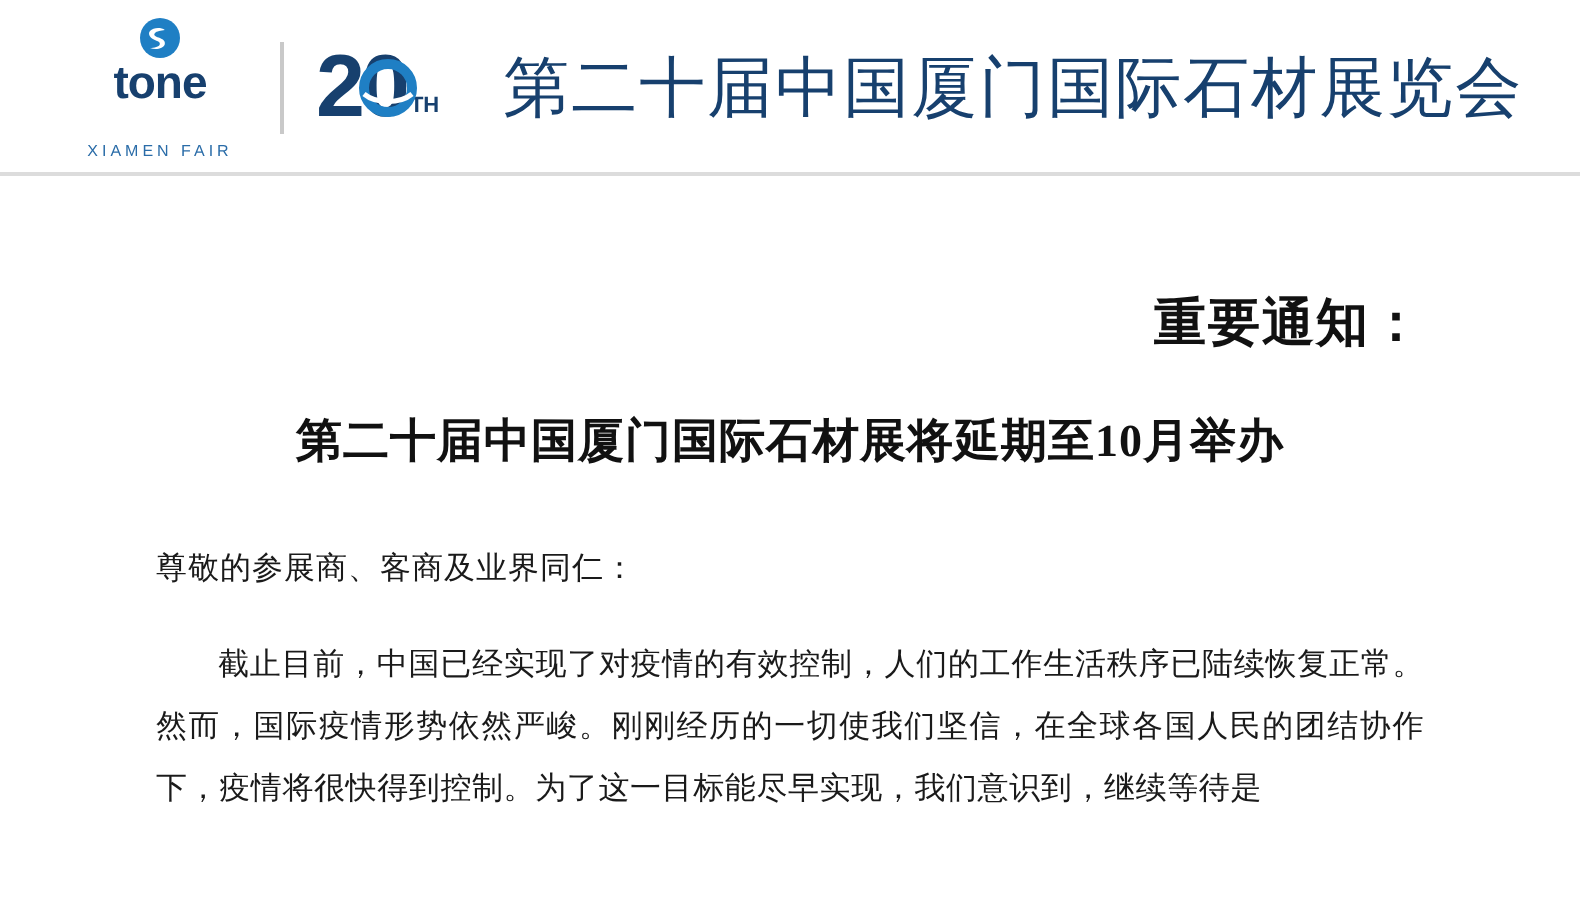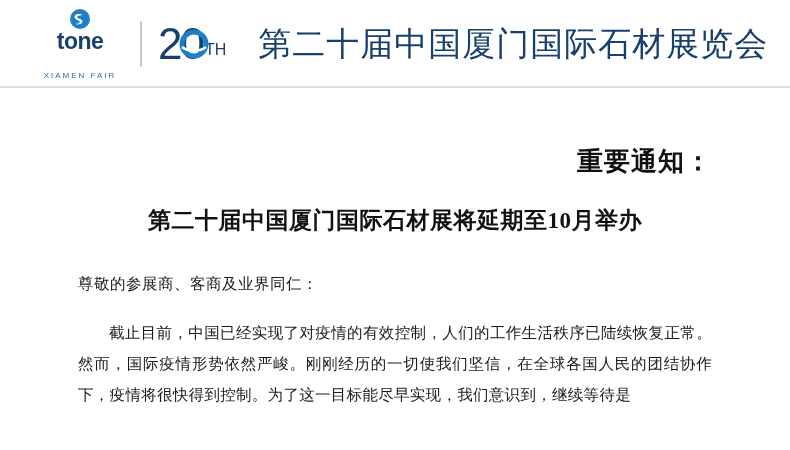--- a/index.html
+++ b/index.html
@@ -84,37 +84,37 @@
 
   
   .anniv {
     display: flex;
     align-items: flex-end;
     margin-right: 16px;
   }
   .anniv-num {
     position: relative;
     font-family: "Liberation Sans", sans-serif;
-    font-weight: normal;
+    font-weight: bold;
     font-size: 44px;
     line-height: 0.95;
     color: #17406e;
     letter-spacing: -2px;
   }
   .anniv-ring {
     position: absolute;
     left: 21px;
     top: 6px;
     width: 30px;
     height: 30px;
   }
   .anniv-th {
     font-family: "Liberation Sans", sans-serif;
-    font-size: 16px;
-    font-weight: normal;
+    font-size: 11px;
+    font-weight: bold;
     color: #17406e;
     margin-left: 2px;
     margin-bottom: 6px;
   }
 
   .header-title {
     font-family: "Liberation Sans", sans-serif;
     font-weight: normal;
     font-size: 33px;
     color: #17406e;

